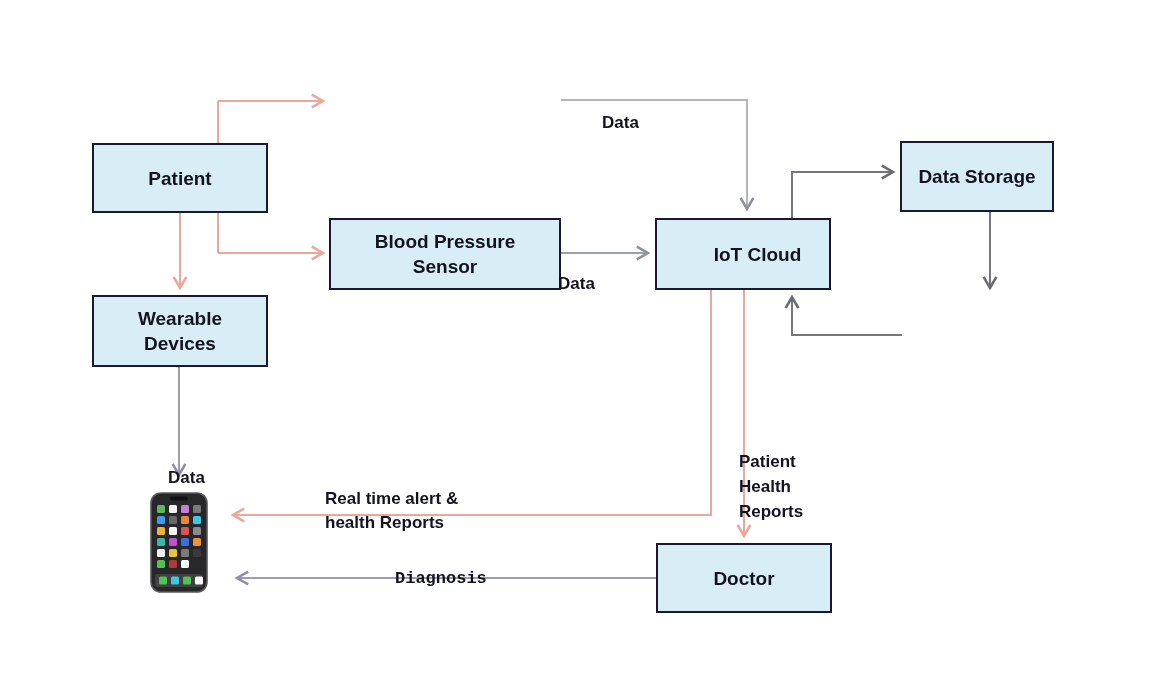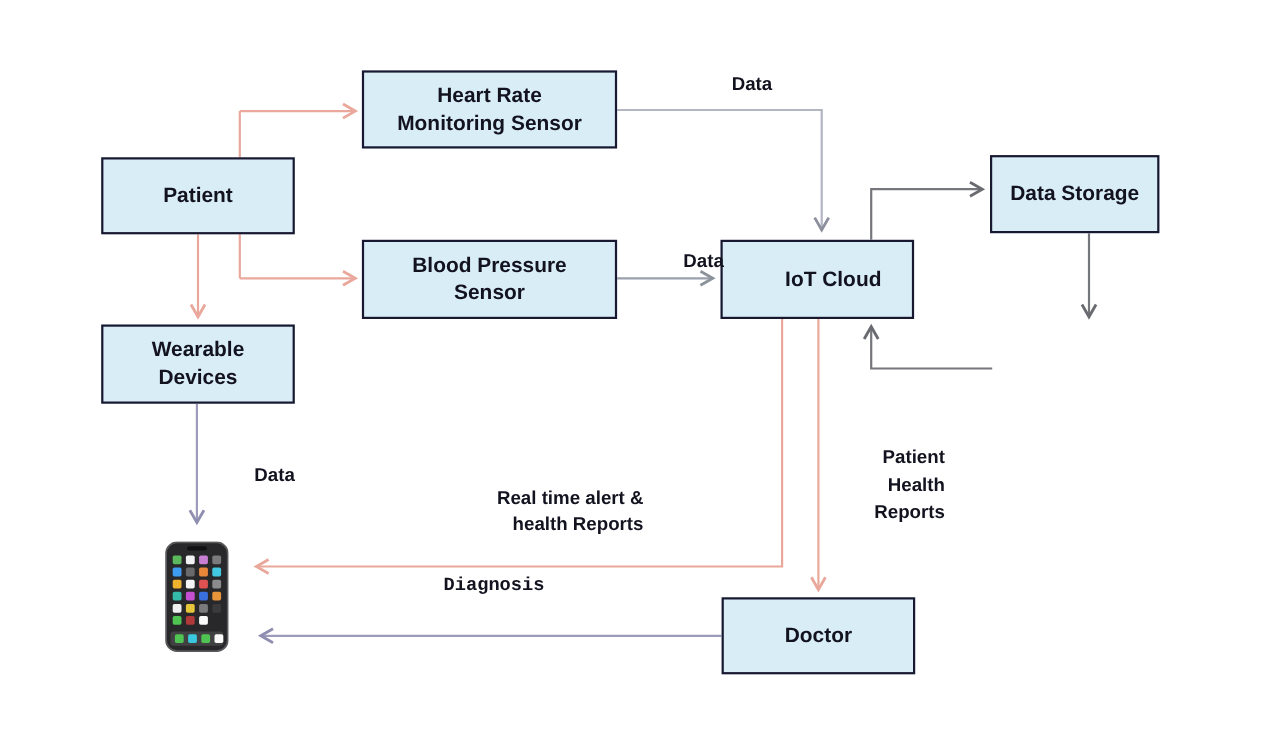--- a/index.html
+++ b/index.html
@@ -32,22 +32,23 @@
     white-space: pre-line;
     box-sizing: border-box;
   }
   .edge-label {
     position: absolute;
     z-index: 3;
     font-weight: bold;
     font-size: 17px;
     line-height: 24px;
     color: var(--text-color, #131320);
-    text-align: right;
+    text-align: left;
     white-space: pre-line;
+    margin-top: 46px;
   }
   
   #node-patient        { left:  92px; top: 143px; width: 176px; height:  70px; }
   #node-heart-rate     { left: 329px; top:  64px; width: 232px; height:  71px; }
   #node-blood-pressure { left: 329px; top: 218px; width: 232px; height:  72px; }
   #node-wearable       { left:  92px; top: 295px; width: 176px; height:  72px; }
   #node-iot-cloud      { left: 655px; top: 218px; width: 176px; height:  72px; padding-left: 29px; }
   #node-data-storage   { left: 900px; top: 141px; width: 154px; height:  71px; }
   #node-analytics      { left: 902px; top: 295px; width: 176px; height:  72px; }
   #node-doctor         { left: 656px; top: 543px; width: 176px; height:  70px; }
@@ -103,22 +104,20 @@
 
     <path d="M179,367 V475" fill="none" stroke="#9d9bba" stroke-width="2" marker-end="url(#arr-purple)"></path>
 
     <path d="M711,290 V515 H233" fill="none" stroke="#e9a89b" stroke-width="2" marker-end="url(#arr-salmon)"></path>
     <path d="M744,290 V536" fill="none" stroke="#e9a89b" stroke-width="2" marker-end="url(#arr-salmon)"></path>
 
     <path d="M656,578 H237" fill="none" stroke="#9d9bba" stroke-width="2" marker-end="url(#arr-purple)"></path>
   </svg>
 
   <div class="node" id="node-patient">Patient</div>
-  <div class="node" id="node-heart-rate">Heart Rate
-Monitoring Sensor</div>
   <div class="node" id="node-wearable">Wearable
 Devices</div>
   <div class="node" id="node-blood-pressure">Blood Pressure
 Sensor</div>
   <div class="node" id="node-iot-cloud">IoT Cloud</div>
   <div class="node" id="node-data-storage">Data Storage</div>
   <div class="node" id="node-doctor">Doctor</div>
 
   <div class="edge-label" id="label-data-heart">Data</div>
   <div class="edge-label" id="label-data-blood">Data</div>

